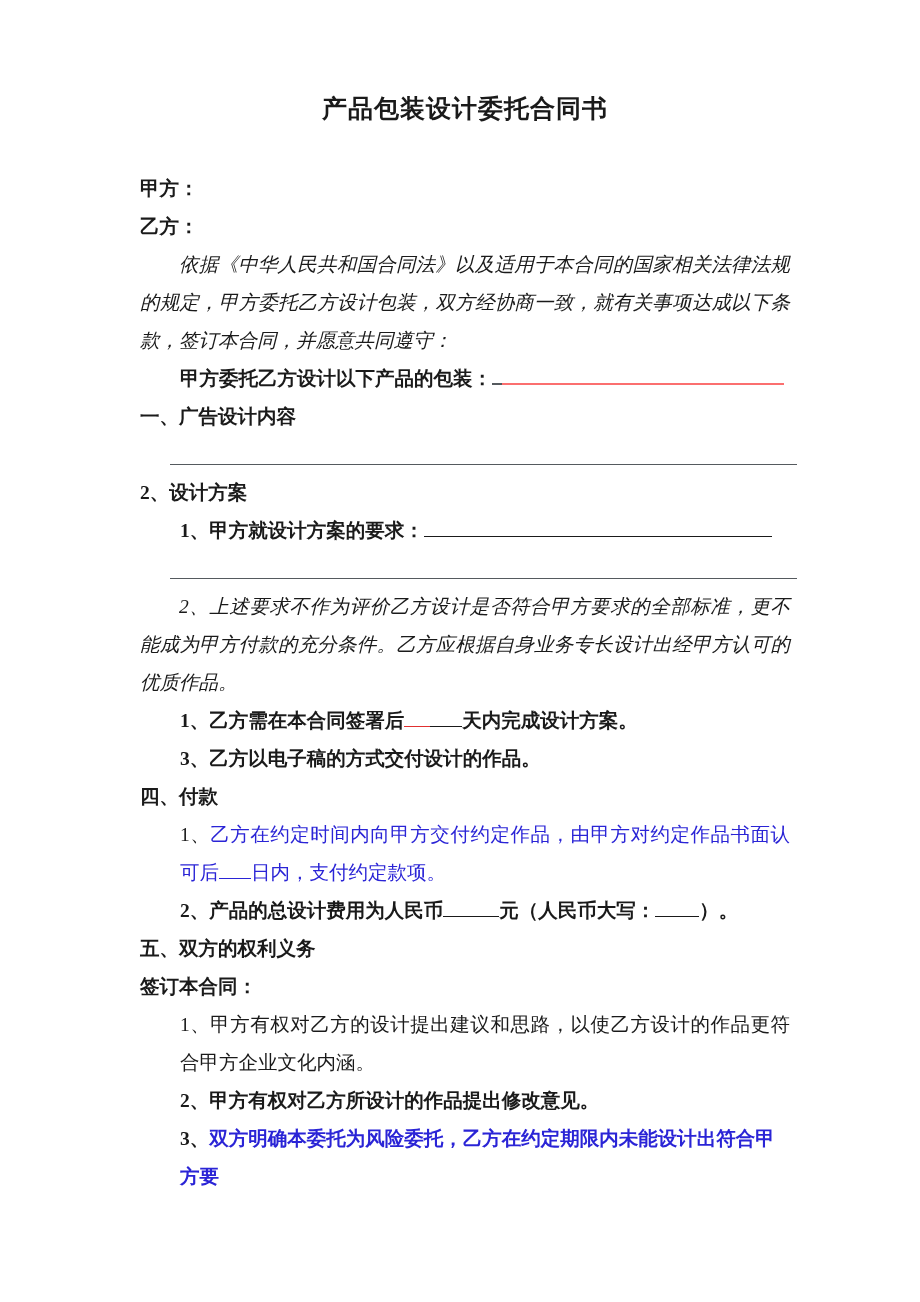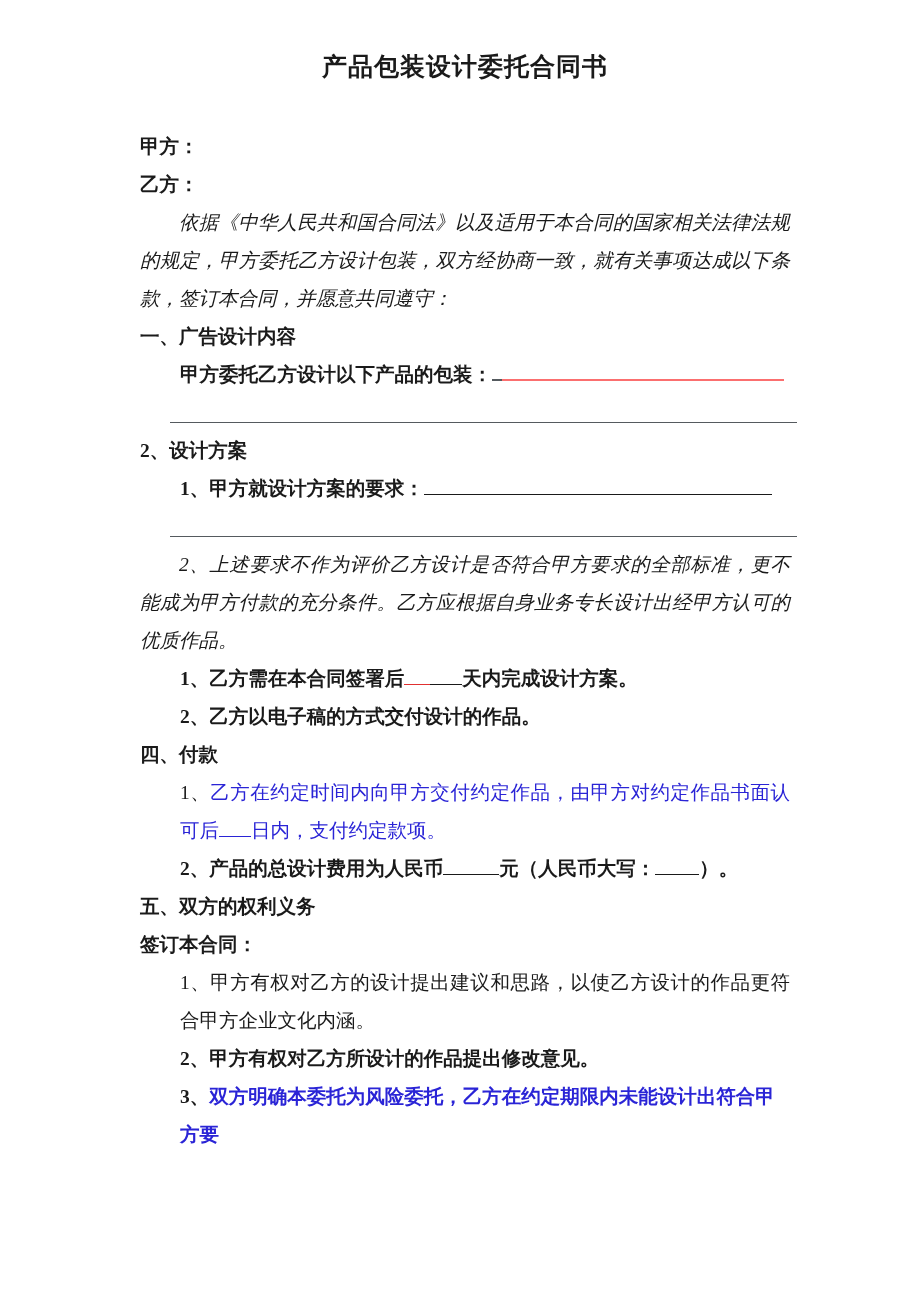--- a/index.html
+++ b/index.html
@@ -24,21 +24,21 @@
     top: 0;
     width: 650px;
   }
 
   .doc-title {
     font-size: 25px;
     font-weight: bold;
     text-align: center;
     letter-spacing: 1px;
     margin: 0;
-    padding-top: 50px;
+    padding-top: 92px;
     line-height: 34px;
     color: #1a1a1a;
   }
 
   .spacer-after-title { height: 44px; }
 
   .line {
     font-size: 19.5px;
     line-height: 38px;
     white-space: pre-wrap;
@@ -139,42 +139,42 @@
   <div id="doc">
 
     <div class="doc-title">产品包装设计委托合同书</div>
     <div class="spacer-after-title"></div>
 
     <div class="line">甲方：</div>
     <div class="line">乙方：</div>
 
     <div class="para indent1">依据《中华人民共和国合同法》以及适用于本合同的国家相关法律法规的规定，甲方委托乙方设计包装，双方经协商一致，就有关事项达成以下条款，签订本合同，并愿意共同遵守：</div>
 
+    <div class="line indent-hang"><span>甲方委托乙方设计以下产品的包装：</span><span class="long-blank-red"><span class="lb-dark"></span><span class="lb-red"></span></span></div>
+
     <div class="line">一、广告设计内容</div>
-
-    <div class="line indent-hang"><span>甲方委托乙方设计以下产品的包装：</span><span class="long-blank-red"><span class="lb-dark"></span><span class="lb-red"></span></span></div>
 
     <div class="rule-row">
         <span class="rule-dark"></span>
       </div>
 
     <div class="line">2、设计方案</div>
 
     <div class="line indent-hang"><span>1、甲方就设计方案的要求：</span><span class="long-blank-black"></span></div>
 
     <div class="rule-row">
         <span class="rule-dark"></span>
       </div>
 
     <div class="para indent1">2、上述要求不作为评价乙方设计是否符合甲方要求的全部标准，更不能成为甲方付款的充分条件。乙方应根据自身业务专长设计出经甲方认可的优质作品。</div>
 
 
     <div class="line indent-hang"><span>1、乙方需在本合同签署后</span><span class="blank-mixed"><span class="seg-red"></span><span class="seg-blk"></span></span><span>天内完成设计方案。</span></div>
 
-    <div class="line indent-hang">2、乙方以电子稿的方式交付设计的作品。</div>
+    <div class="line indent-hang">3、乙方以电子稿的方式交付设计的作品。</div>
 
     <div class="line">四、付款</div>
 
     <div class="para indent-hang"><span>1、</span><span class="blue">乙方在约定时间内向甲方交付约定作品，由甲方对约定作品书面认可后</span><span class="blank-blue blank-w6"></span><span class="blue">日内，支付约定款项。</span></div>
 
     <div class="line indent-hang"><span>2、产品的总设计费用为人民币</span><span class="blank blank-w10"></span><span>元（人民币大写：</span><span class="blank blank-w8"></span><span>）。</span></div>
 
     <div class="line">五、双方的权利义务</div>
     <div class="line">签订本合同：</div>
 

